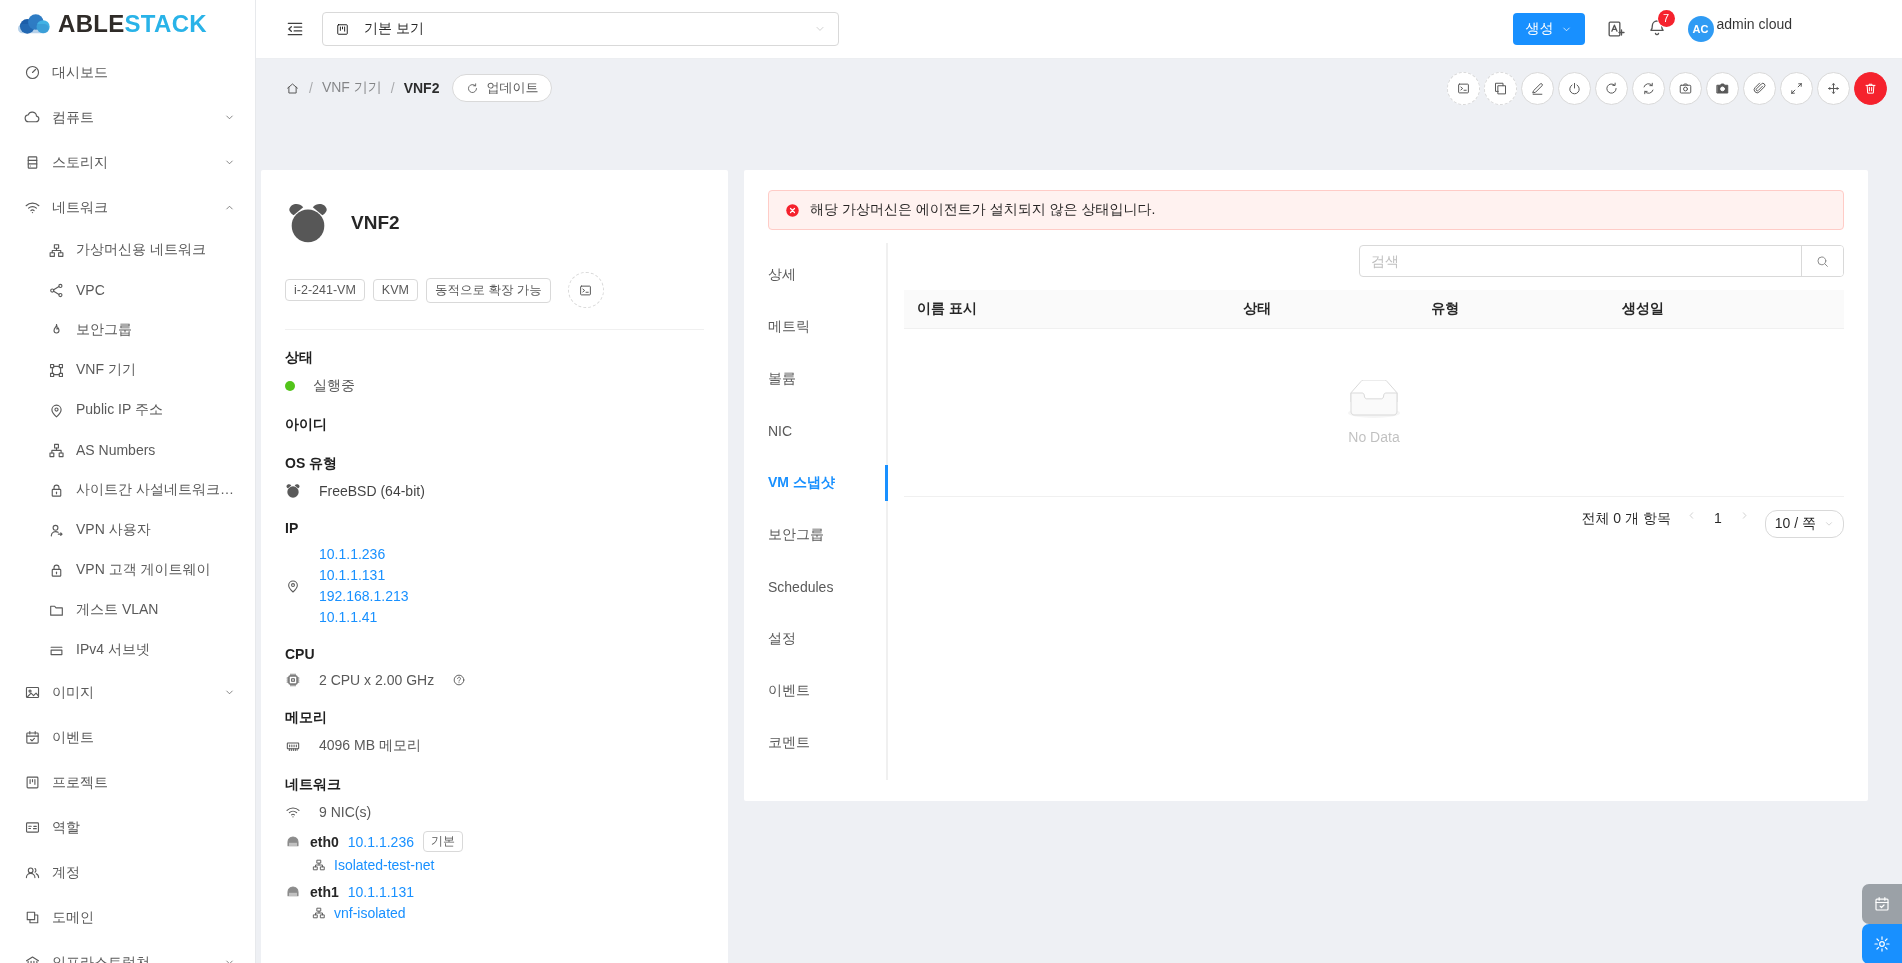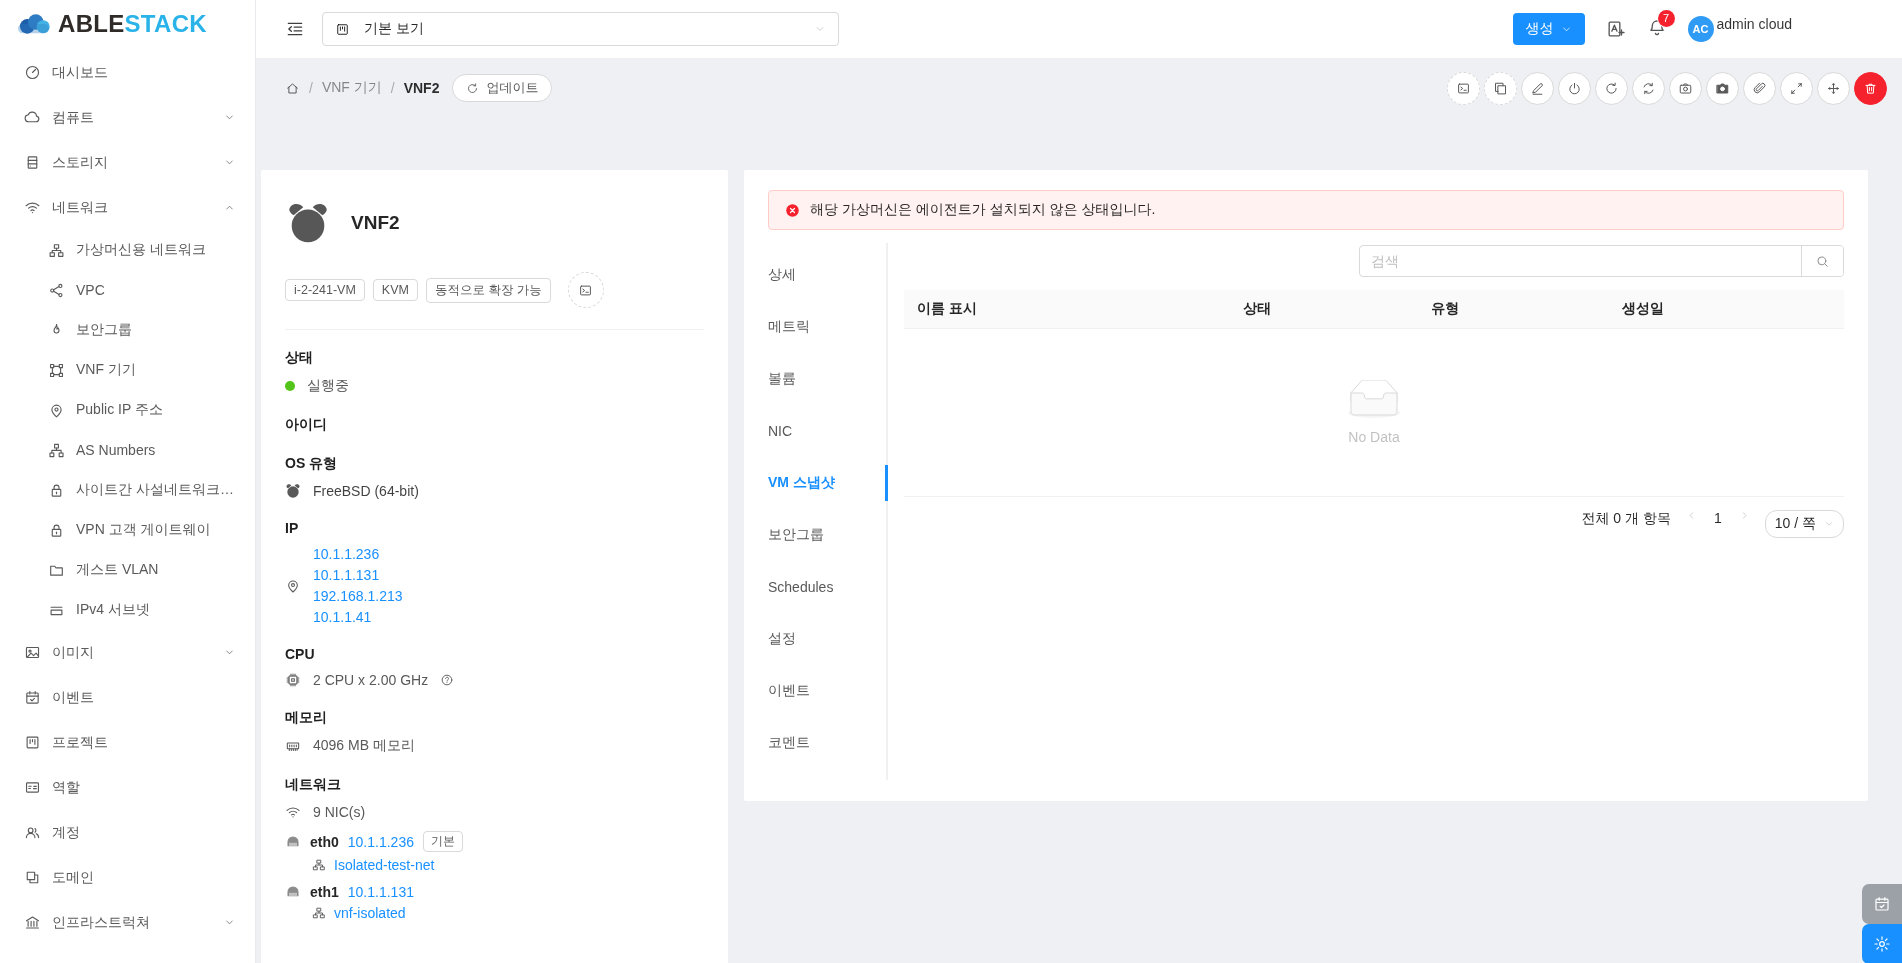--- a/index.html
+++ b/index.html
@@ -61,21 +61,21 @@
   
   .vm-head{display:flex;align-items:center;gap:20px;margin:4px 0 26px}
   .vm-title{font-size:19px;font-weight:700;color:rgba(0,0,0,.85)}
   .tags{display:flex;align-items:center;gap:8px}
   .tag{border:1px solid #d9d9d9;border-radius:4px;padding:3px 8px;font-size:12.5px;color:#595959;background:#fff;white-space:nowrap}
   .console-circle{width:36px;height:36px;border:1px dashed #d9d9d9;border-radius:50%;display:flex;align-items:center;justify-content:center;color:#595959;margin-left:9px;cursor:pointer}
   .console-circle .icon{width:15px;height:15px}
   .divider{height:1px;background:#f0f0f0;margin:21px 0 19px}
   .sec{margin-bottom:21px}
   .sec-label{font-weight:700;font-size:14px;color:#1f1f1f;margin-bottom:10px}
-  .sec-row{display:flex;align-items:center;gap:12px;color:#595959}
+  .sec-row{display:flex;align-items:center;gap:18px;color:#595959}
   .sec-row .icon{color:#595959}
   .dot{width:10px;height:10px;border-radius:50%;background:#52c41a}
   .id-circle{width:34px;height:34px;border:1px dashed #d9d9d9;border-radius:50%;display:flex;align-items:center;justify-content:center;color:#444}
   .ip-list{display:flex;flex-direction:column;gap:5px;font-size:14px}
   .q-ic{width:14px;height:14px;color:#8c8c8c;cursor:pointer}
   .nic-row{display:flex;align-items:center;gap:9px;margin:11px 0 5px}
   .nic-name{font-weight:700;color:#262626}
   .badge-pill{border:1px solid #d9d9d9;border-radius:4px;font-size:12px;padding:1px 7px;color:#595959}
   .nic-sub{display:flex;align-items:center;gap:8px;margin:0 0 9px 27px}
   .nic-sub .icon{width:14px;height:14px;color:#595959}
@@ -250,20 +250,30 @@
             <rect x="6" y="10.5" width="12" height="9.5" rx="1"></rect>
             <path d="M8.5 10.5V8a3.5 3.5 0 0 1 7 0v2.5"></path>
             <path d="M12 14.3v2.2"></path>
           </svg>
         </span>
         <span class="lbl">사이트간 사설네트워크(VP...</span>
       </div>
     <div class="mi sub">
         <span class="icon">
           <svg viewBox="0 0 24 24" fill="none" stroke="currentColor" stroke-width="1.6" stroke-linecap="round" stroke-linejoin="round">
+            <circle cx="10.6" cy="8.2" r="3.4"></circle>
+            <path d="M4.6 19.6a6.2 6.2 0 0 1 9.6-5"></path>
+            <path d="M14.6 17.2h5.2m0 0l-1.8-1.8m1.8 1.8l-1.8 1.8"></path>
+          </svg>
+        </span>
+        <span class="lbl">VPN 사용자</span>
+      </div>
+    <div class="mi sub">
+        <span class="icon">
+          <svg viewBox="0 0 24 24" fill="none" stroke="currentColor" stroke-width="1.6" stroke-linecap="round" stroke-linejoin="round">
             <rect x="6" y="10.5" width="12" height="9.5" rx="1"></rect>
             <path d="M8.5 10.5V8a3.5 3.5 0 0 1 7 0v2.5"></path>
             <path d="M12 14.3v2.2"></path>
           </svg>
         </span>
         <span class="lbl">VPN 고객 게이트웨이</span>
       </div>
     <div class="mi sub">
         <span class="icon">
           <svg viewBox="0 0 24 24" fill="none" stroke="currentColor" stroke-width="1.6" stroke-linecap="round" stroke-linejoin="round">

